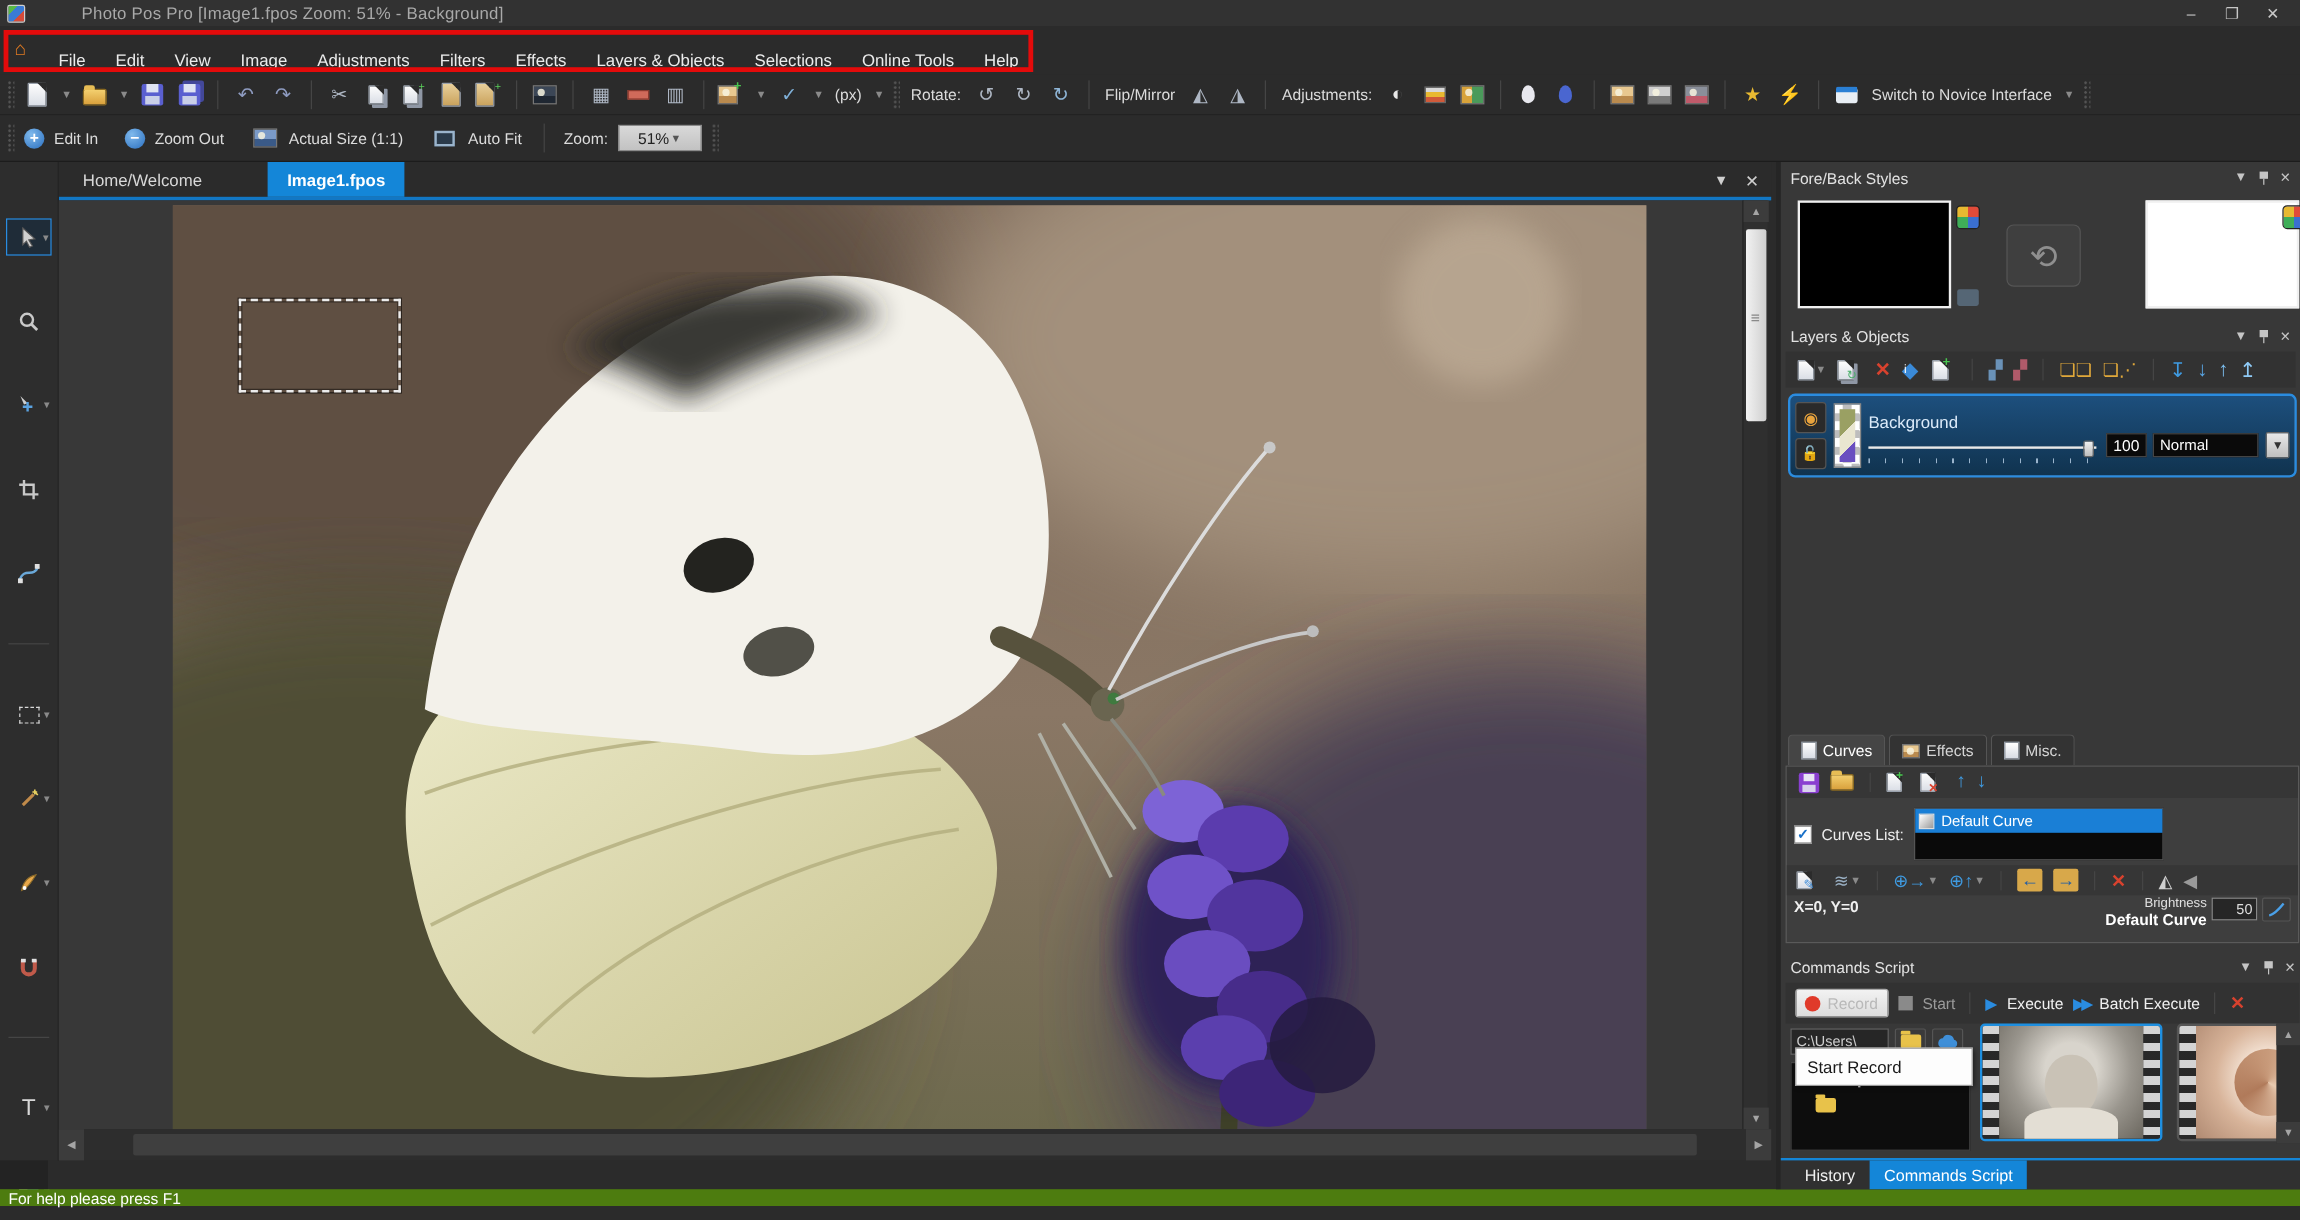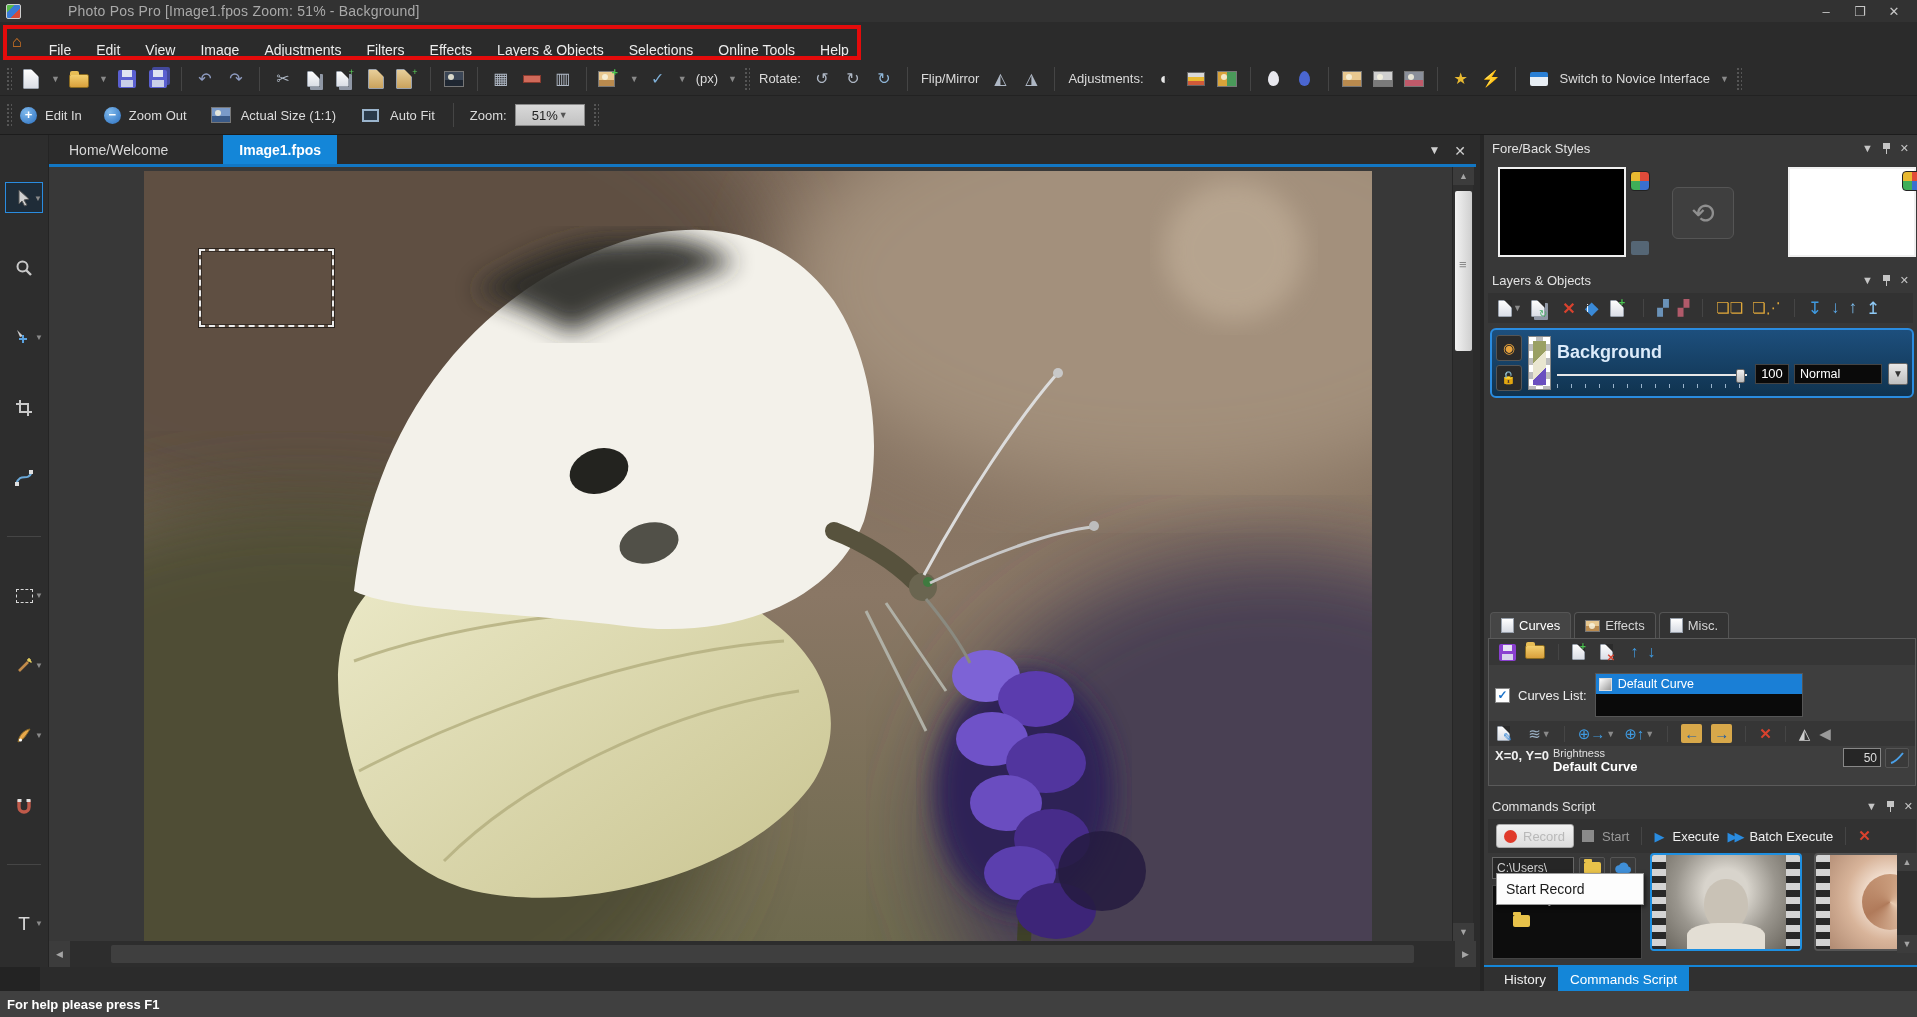--- a/index.html
+++ b/index.html
@@ -67,42 +67,42 @@
   #vscroll { left:1452px; top:167px; width:21px; height:774px; background:#2f2f2f; border-left:1px solid #262626; }
   .scbtn { width:21px; height:18px; background:#3c3c3c; color:#a5a5a5; font-size:9px; display:flex; align-items:center; justify-content:center; }
   #vthumb { position:absolute; left:2px; top:24px; width:17px; height:160px; background:linear-gradient(90deg,#f2f2f2,#cfcfcf); border-radius:2px; }
   #vthumb:after { content:"≡"; position:absolute; left:4px; top:66px; color:#8a8a8a; font-size:13px; }
   #hscroll { left:49px; top:941px; width:1427px; height:26px; background:#2d2d2d; display:flex; align-items:center; }
   #hthumb { flex:1; height:18px; margin:0 2px; background:#3f3f3f; border-radius:2px; }
 
   
   #statcorner { left:0; top:967px; width:40px; height:24px; background:#232323; }
   #statusbar { left:40px; top:967px; width:1436px; height:24px; background:#2b5d84; display:flex; align-items:center; padding-left:8px; font-size:12.5px; color:#eaf3fb; }
-  #helpbar { left:0; top:991px; width:1917px; height:26px; background:#404040; display:flex; align-items:center; padding-left:7px; font-size:13px; color:#fff;font-weight:bold; }
+  #helpbar { left:0; top:991px; width:1917px; height:14px; background:#4d7c0f; display:flex; align-items:center; padding-left:7px; font-size:13px; color:#fff; }
 
   
   #rightpanel { left:1480px; top:135px; width:437px; height:856px; background:#383838; border-left:4px solid #252525; }
   .phead { height:22px; display:flex; align-items:center; padding:0 8px; font-size:13px; color:#e2e2e2; }
   .phead .pctrl { margin-left:auto; display:flex; gap:10px; color:#c5c5c5; font-size:11px; align-items:center; }
   .pin { width:7px; height:11px; position:relative; display:inline-block; }
   .pin:before { content:""; position:absolute; left:0; top:0; width:7px; height:6px; background:#c5c5c5; }
   .pin:after { content:""; position:absolute; left:3px; top:6px; width:1px; height:5px; background:#c5c5c5; }
   .swatch { position:absolute; width:128px; height:90px; border:2px solid #f0f0f0; }
   .wheel { position:absolute; width:20px; height:20px; border-radius:4px; background:conic-gradient(#e04b3a 0 25%,#3a6fd0 25% 50%,#3fae58 50% 75%,#e8b931 75%); border:1px solid #222; }
   .smallbtn { position:absolute; width:18px; height:14px; background:#5a6e80; border-radius:2px; opacity:.85; }
   #swapbtn { position:absolute; width:62px; height:52px; background:#3f3f3f; border:1px solid #555; border-radius:6px; color:#8f8f8f; font-size:28px; display:flex; align-items:center; justify-content:center; }
 
   .ltbar { display:flex; align-items:center; gap:9px; padding:4px 10px; background:#323232; }
   .licon { font-size:15px; color:#a9b4c0; display:flex; align-items:center; }
   #layerrow { position:absolute; left:6px; top:193px; width:424px; height:70px; border:2px solid #2a8ce0; border-radius:6px; background:linear-gradient(180deg,#1d4f7d,#10334f); display:flex; align-items:center; padding:4px; }
   .lrbtn { width:26px; height:26px; background:#2a2a2a; border:1px solid #555; border-radius:3px; display:flex; align-items:center; justify-content:center; font-size:14px; color:#e8a33d; }
   #lthumb { width:54px; height:54px; margin:0 6px; border:1px solid #888; background:
       repeating-conic-gradient(#bdbdbd 0 25%, #ffffff 0 50%) 0 0/14px 14px; position:relative; }
   #lthumb:after { content:""; position:absolute; inset:4px; background:linear-gradient(135deg,#9aa063 0 40%,#e9e6d0 40% 70%,#6a4fc0 70%); }
-  #layername { font-size:18px; font-weight:bold; color:#dcebfa; }
+  #layername { font-size:14px; font-weight:normal; color:#dcebfa; }
   #opacityslider { position:relative; width:190px; height:14px; margin-top:5px; }
   #opacityslider .track { position:absolute; left:0; top:5px; width:100%; height:2px; background:#e8e8e8; }
   #opacityslider .handle { position:absolute; right:2px; top:0; width:9px; height:14px; background:linear-gradient(180deg,#f0f0f0,#bdbdbd); border:1px solid #666; border-radius:2px; }
   #opacityslider .ticks { position:absolute; left:0; top:15px; width:100%; height:4px;
       background:repeating-linear-gradient(90deg,#9ab4cc 0 1px,transparent 1px 14px); }
   #opval { width:34px; height:20px; background:#0a0a0a; color:#fff; font-size:13px; display:flex; align-items:center; justify-content:center; border:1px solid #444; margin-left:8px; }
   #blend { width:88px; height:20px; background:#0a0a0a; color:#fff; font-size:12.5px; display:flex; align-items:center; padding:0 5px; border:1px solid #444; margin-left:5px; }
   #blenddd { width:20px; height:22px; background:linear-gradient(180deg,#e8e8e8,#bfbfbf); border:1px solid #666; border-radius:2px; color:#333; font-size:10px; display:flex; align-items:center; justify-content:center; margin-left:6px; }
 
   
@@ -673,21 +673,21 @@
         <span class="licon" style="background:#d8a84a;border-radius:2px;padding:1px 3px;color:#1a5aa8;font-weight:bold;">←</span>
         <span class="licon" style="background:#d8a84a;border-radius:2px;padding:1px 3px;color:#1a5aa8;font-weight:bold;">→</span>
         <span class="sep" style="height:16px;"></span>
         <span class="licon" style="color:#d8422e;font-weight:bold;font-size:15px;">✕</span>
         <span class="sep" style="height:16px;"></span>
         <span class="licon" style="color:#cfcfcf;">◭</span>
         <span class="licon" style="color:#9a9a9a;">◀</span>
       </div>
       <div id="curveinfo">
         <span style="font-size:13px;font-weight:bold;color:#f0f0f0;">X=0, Y=0</span>
-        <div style="flex:1;text-align:left;line-height:1.05;">
+        <div style="flex:1;text-align:right;line-height:1.05;">
           <div style="font-size:11px;color:#e0e0e0;">Brightness</div>
           <div style="font-size:13px;font-weight:bold;color:#fff;">Default Curve</div>
         </div>
         <span style="width:38px;height:19px;background:#262626;border:1px solid #888;color:#ddd;font-size:12px;display:flex;align-items:center;justify-content:flex-end;padding-right:3px;">50</span>
         <span class="mini" style="width:24px;height:20px;">
             <svg width="14" height="12" viewBox="0 0 14 12">
               <path d="M1 11 C5 10 9 6 13 1" stroke="#4aa0e8" stroke-width="2" fill="none"></path>
             </svg>
           </span>
       </div>

